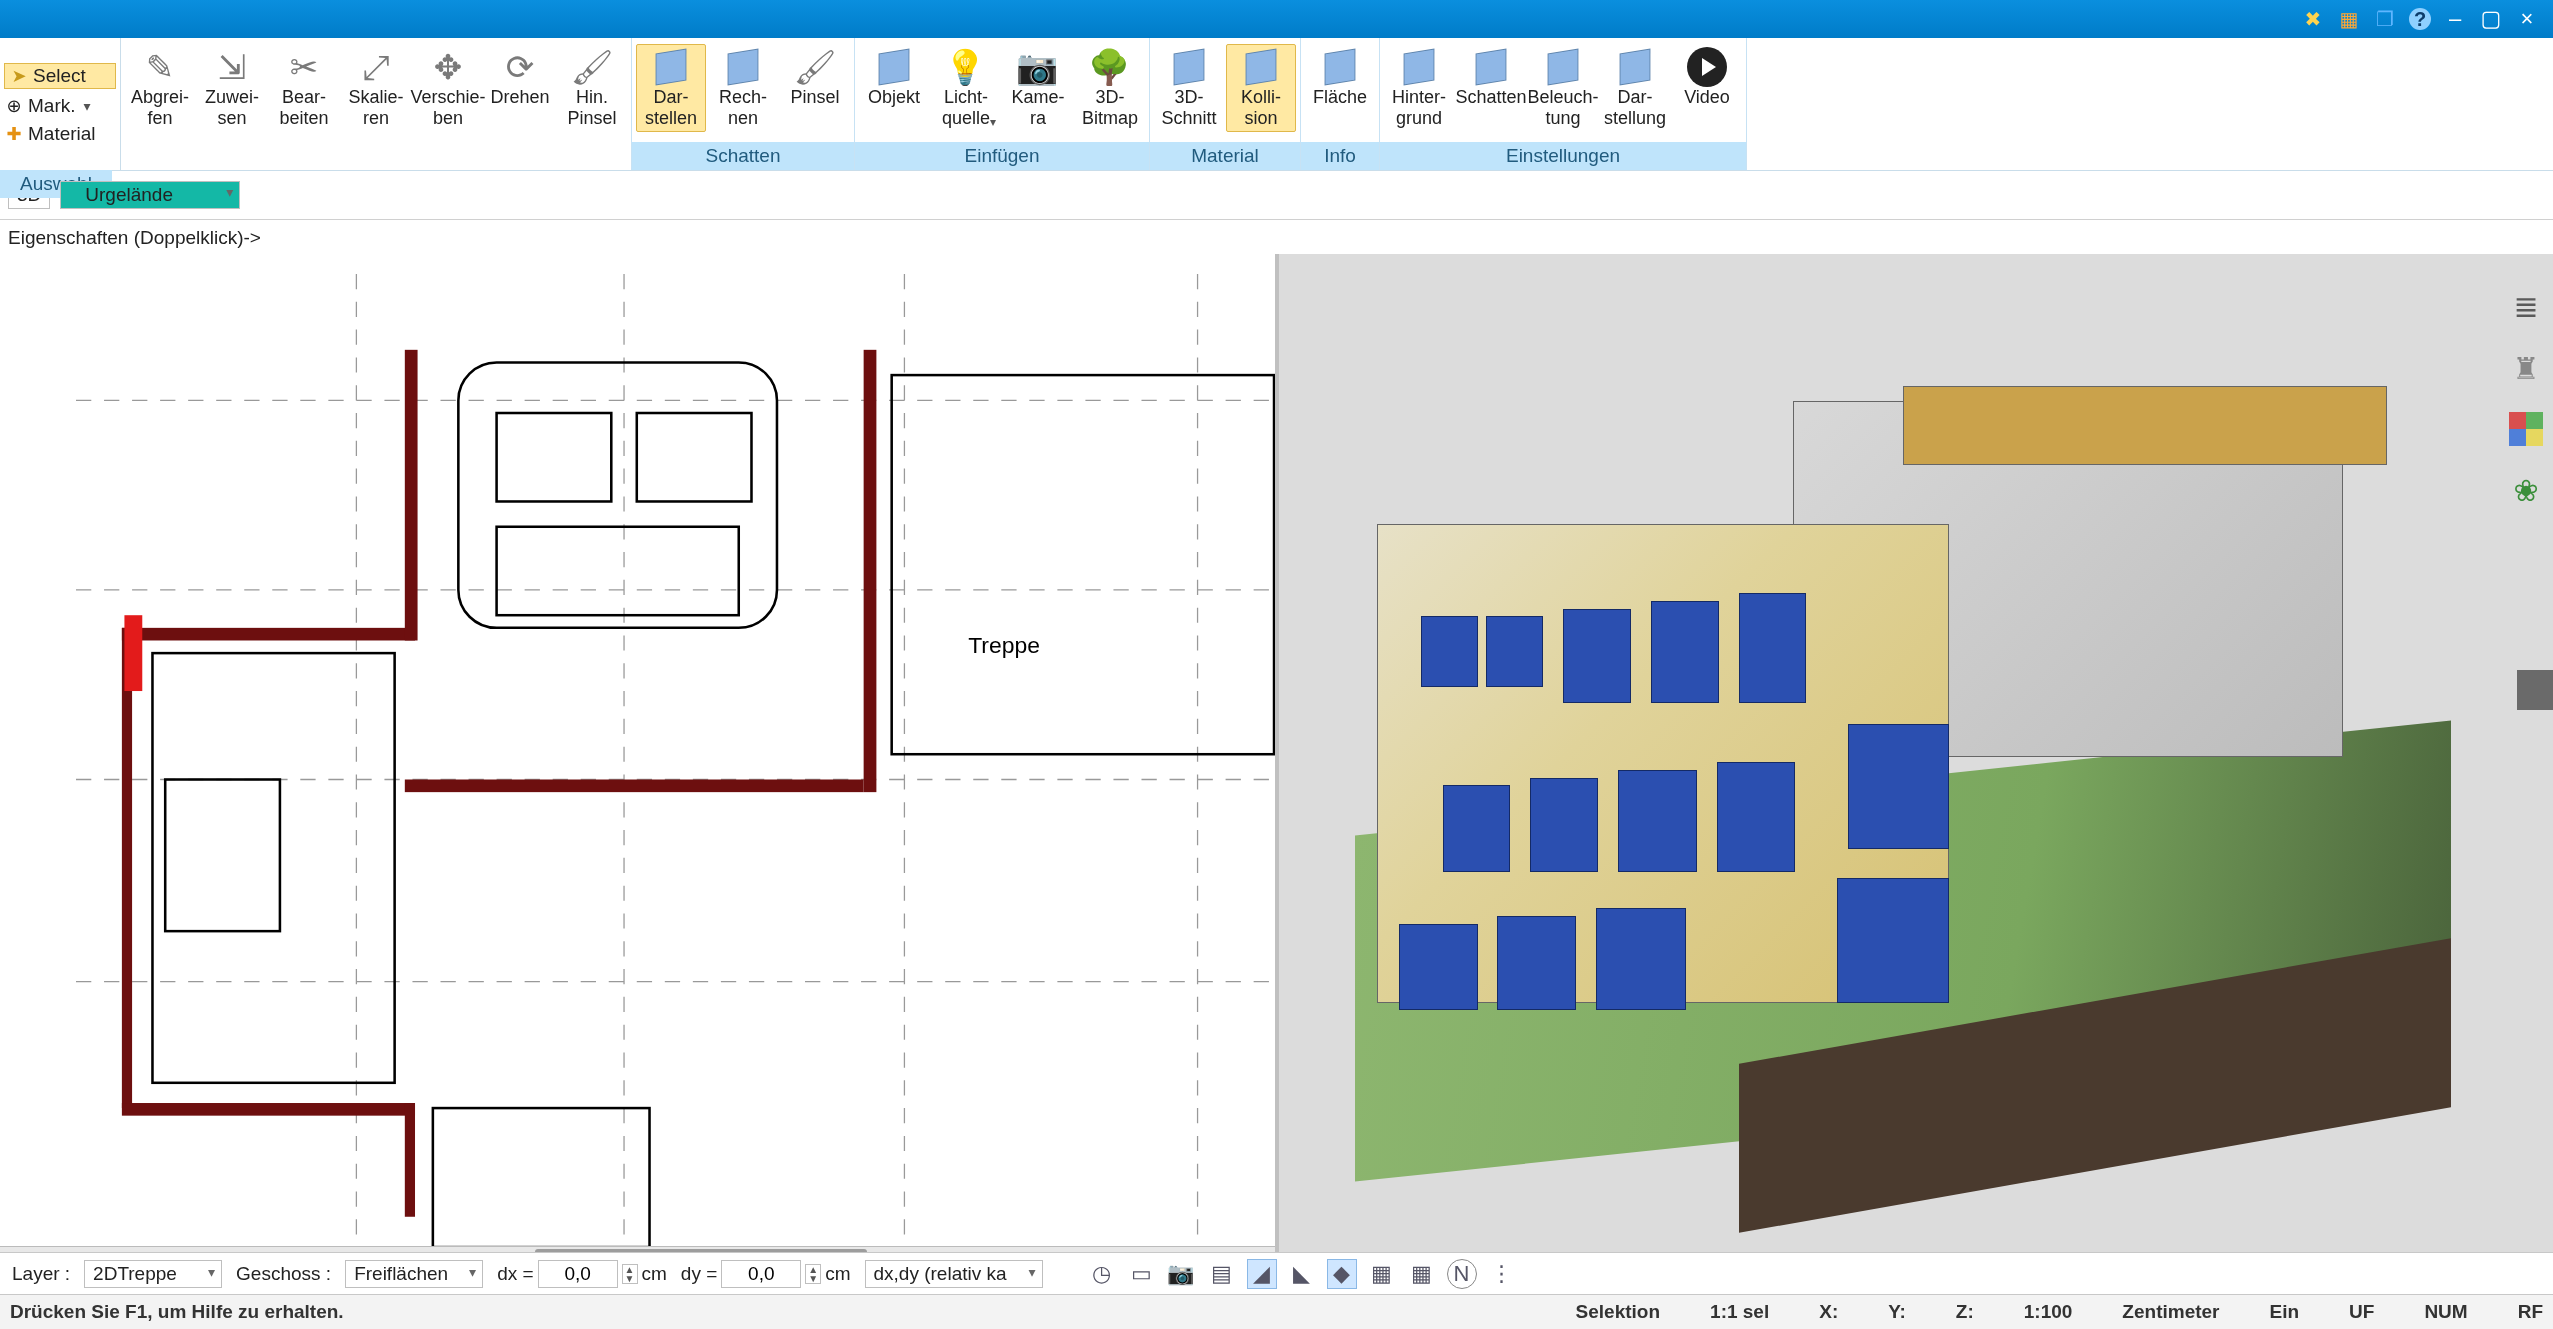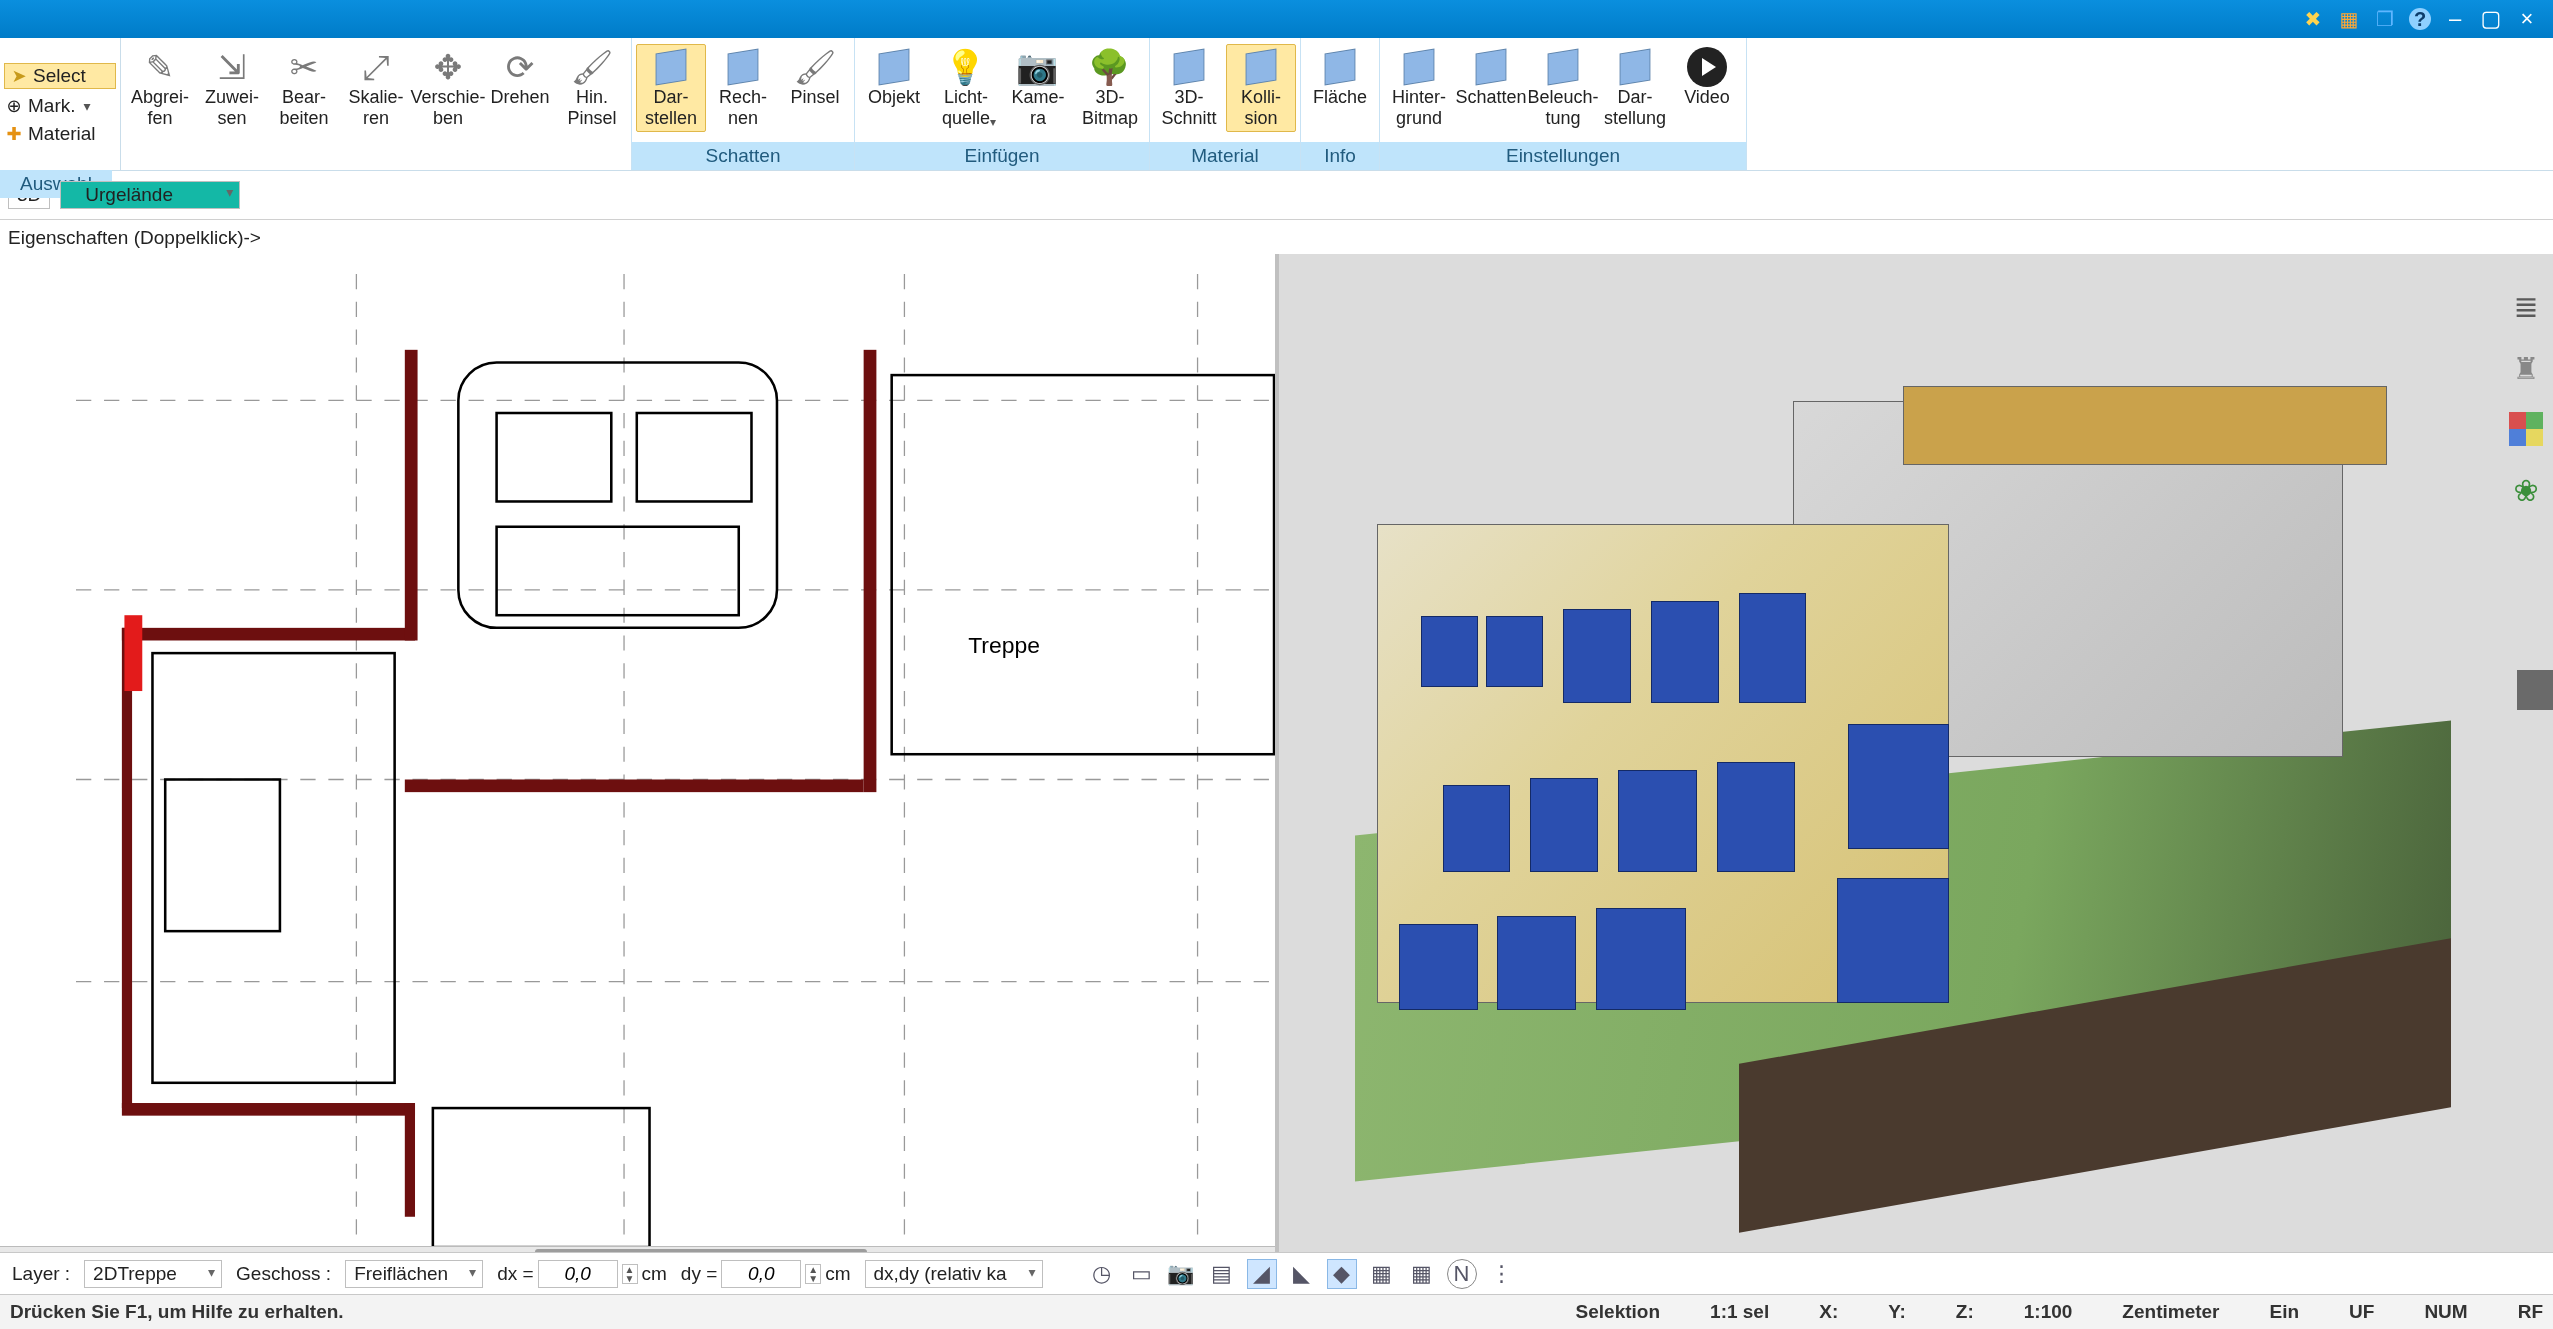--- a/index.html
+++ b/index.html
@@ -72,21 +72,21 @@
   .righttools .colorgrid div:nth-child(2){background:#5fb25f;}
   .righttools .colorgrid div:nth-child(3){background:#4f7fd9;}
   .righttools .colorgrid div:nth-child(4){background:#e6d75f;}
   .rgrab{position:absolute;right:0;top:670px;width:36px;height:40px;background:#6a6a6a;}
 
   
   .bottombar{position:absolute;left:0;right:0;bottom:34px;height:42px;display:flex;align-items:center;gap:14px;padding:0 12px;border-top:1px solid #c8c8c8;font-size:19px;background:#fff;}
   .bottombar .dd-box{border:1px solid #bfbfbf;padding:2px 28px 2px 8px;position:relative;background:#fff;min-width:100px;}
   .bottombar .dd-box::after{content:"▾";position:absolute;right:6px;top:3px;color:#666;font-size:14px;}
   .numbox{display:flex;align-items:center;gap:4px;}
-  .numbox input{width:70px;border:1px solid #bfbfbf;text-align:center;font-size:19px;padding:2px 4px;font-style:italic;}
+  .numbox input{width:70px;border:1px solid #bfbfbf;text-align:center;font-size:19px;padding:2px 4px;}
   .spin{display:flex;flex-direction:column;font-size:10px;line-height:9px;color:#555;border:1px solid #bfbfbf;}
   .spin span{padding:0 2px;}
   .icogroup{display:flex;align-items:center;gap:10px;margin-left:30px;}
   .ico2{width:28px;height:28px;display:flex;align-items:center;justify-content:center;font-size:22px;color:#556;border:1px solid transparent;}
   .ico2.on{background:#cfe6ff;border-color:#8ab8e6;}
 
   .statusbar{position:absolute;left:0;right:0;bottom:0;height:34px;background:#f3f3f3;border-top:1px solid #c8c8c8;display:flex;align-items:center;font-size:19px;color:#333;padding:0 10px;gap:50px;}
   .statusbar .seg{white-space:nowrap;font-weight:bold;}
   .statusbar .fill{flex:1;}
 </style>

